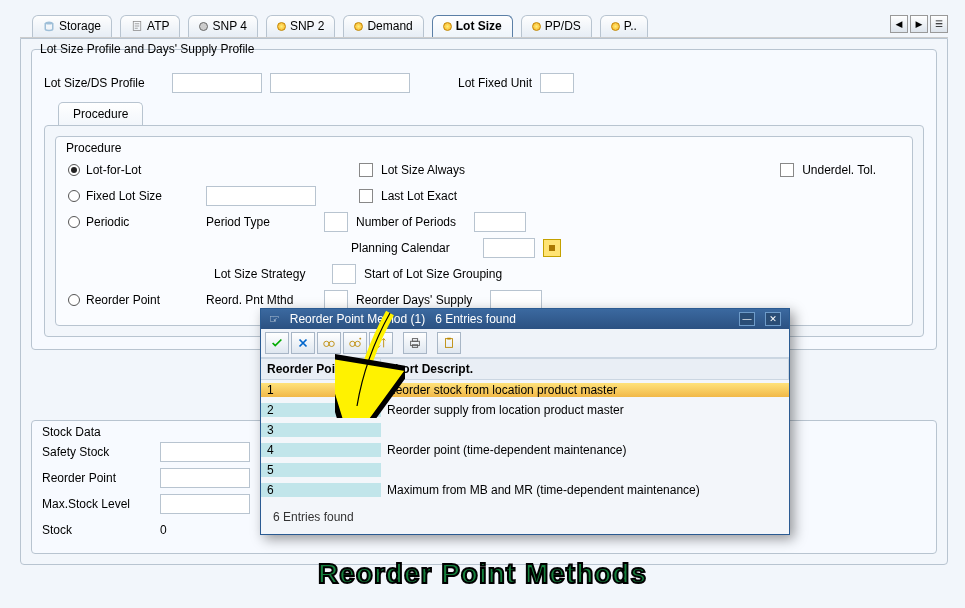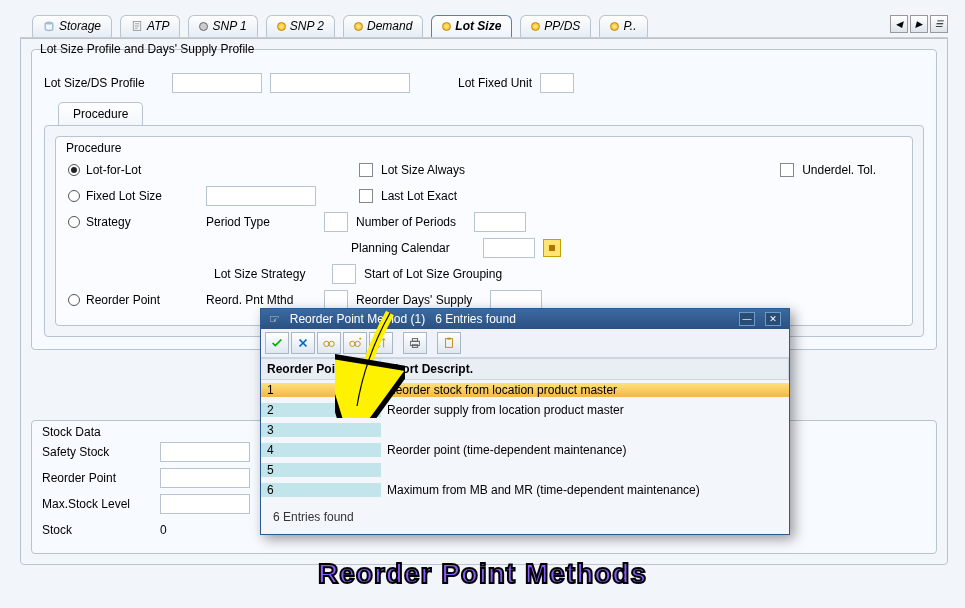--- a/index.html
+++ b/index.html
@@ -1,18 +1,18 @@
 <!DOCTYPE html>
 <html><head>
 <meta charset="utf-8">
 <style>
   * { box-sizing: border-box; font-family: Arial, Helvetica, sans-serif; }
   body { margin: 0; background: #f2f6fb; width: 965px; height: 608px; overflow: hidden; position: relative; font-size: 12px; color: #000; }
   .canvas { position: absolute; left: 20px; top: 10px; width: 928px; }
-  .tabbar { display: flex; align-items: center; gap: 8px; border-bottom: 1px solid #ccc; height: 28px; padding-left: 12px; font-style: italic; }
+  .tabbar { display: flex; align-items: center; gap: 8px; border-bottom: 1px solid #ccc; height: 28px; padding-left: 12px; }
   .tab { display: flex; align-items: center; gap: 4px; padding: 2px 10px; border: 1px solid #b8c4d0; border-bottom: none; border-radius: 6px 6px 0 0; background: linear-gradient(#fefefe, #e6edf5); height: 22px; margin-top: 4px; cursor: pointer; }
   .tab.active { background: linear-gradient(#fff, #eef4fb); font-weight: bold; border-color: #5b7fa6; align-items: center; }
   .tab .st { width: 9px; height: 9px; border-radius: 50%; border: 1px solid #666; display: inline-block; }
   .st.yellow { background: radial-gradient(#fff176, #f9a825); border-color: #c28800; }
   .st.gray { background: #ccc; }
   .tabnav { margin-left: auto; display: flex; gap: 2px; align-items: center; }
   .navbtn { width: 18px; height: 18px; border: 1px solid #999; background: linear-gradient(#fff,#dde4ec); display: flex; align-items: center; justify-content: center; font-size: 9px; cursor: pointer; }
   .main-panel { border: 1px solid #b8c4d0; border-radius: 0 0 4px 4px; padding: 10px; background: #f2f6fb; }
   .groupbox { border: 1px solid #b8c4d0; border-radius: 4px; background: #f7faff; padding: 24px 12px 12px; position: relative; margin-bottom: 8px; }
   .grouptitle { position: absolute; top: -1px; left: 8px; background: #e8eef7; border: 1px solid #b8c4d0; border-bottom: none; border-radius: 6px 6px 0 0; padding: 2px 10px; transform: translateY(-100%); }
@@ -43,21 +43,21 @@
   .phdr { display:flex; font-weight:bold; background:#e9eef5; border-top:1px solid #cbd6e2; border-bottom:1px solid #cbd6e2;}
   .phdr div { padding:3px 6px; border-right:1px solid #cbd6e2;}
   .prows { max-height: 130px; overflow: hidden; }
   .prow { display:flex; height:20px; align-items:center; }
   .prow .c1 { width:120px; padding-left:6px; background:#c1e5ea;}
   .prow.sel .c1, .prow.sel .c2 { background: linear-gradient(#ffe27a,#f1b848); }
   .prow .c2 { flex:1; padding-left:6px; }
   .pstatus { padding: 10px 12px; color:#333; }
   .stock { border:1px solid #b8c4d0; border-radius:4px; padding:20px 10px 8px; background:#f7faff; position:relative; margin-top:70px;}
   .stock .stitle { position:absolute; top:4px; left:10px;}
-  .caption { position:absolute; left:318px; top:558px; font-size:28px; font-weight:900; color:#8b5cf6; -webkit-text-stroke:2px #000; letter-spacing:1px; z-index:60;}
+  .caption { position:absolute; left:318px; top:558px; font-size:28px; font-weight:900; color:#15803d; -webkit-text-stroke:2px #000; letter-spacing:1px; z-index:60;}
   
   .arrow-svg { position:absolute; left:335px; top:308px; z-index:55; pointer-events:none;}
   
   .ico { width:14px; height:14px; }
   .tab .ico { width:12px; height:12px;}
 </style>
 </head>
 <body>
 
 <div class="canvas">
@@ -72,21 +72,21 @@
     </div>
     <div class="tab">
       <svg class="ico" viewBox="0 0 16 16">
           <rect x="3" y="2" width="10" height="12" fill="none" stroke="#888"></rect>
           <path d="M5 5h6M5 8h6M5 11h4" stroke="#888"></path>
         </svg>
       <span>ATP</span>
     </div>
     <div class="tab">
       <span class="st gray"></span>
-      <span>SNP 1</span>
+      <span>SNP 4</span>
     </div>
     <div class="tab">
       <span class="st yellow"></span>
       <span>SNP 2</span>
     </div>
     <div class="tab">
       <span class="st yellow"></span>
       <span>Demand</span>
     </div>
     <div class="tab active">
@@ -148,21 +148,21 @@
               </div>
             <input class="fld" style="width: 110px;">
             <span style="width:27px"></span>
             <span class="chk"></span>
             <span class="lbl">Last Lot Exact</span>
           </div>
 
           <div class="row">
             <div class="radio" style="width:130px">
                 <span class="rcircle"></span>
-                <span>Strategy</span>
+                <span>Periodic</span>
               </div>
             <span class="lbl" style="width:110px">Period Type</span>
             <input class="fld" style="width: 24px;">
             <span class="lbl">Number of Periods</span>
             <input class="fld" style="width: 52px; margin-left: 10px;">
           </div>
 
           <div class="row">
             <span style="width:275px"></span>
             <span class="lbl" style="width:124px">Planning Calendar</span>

